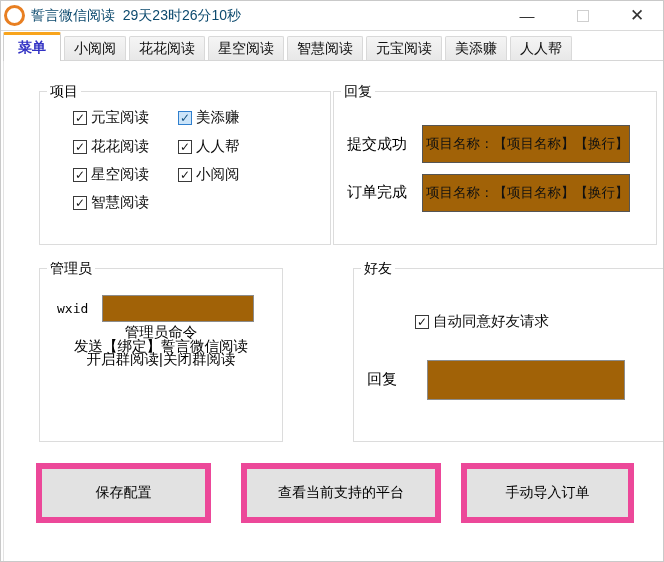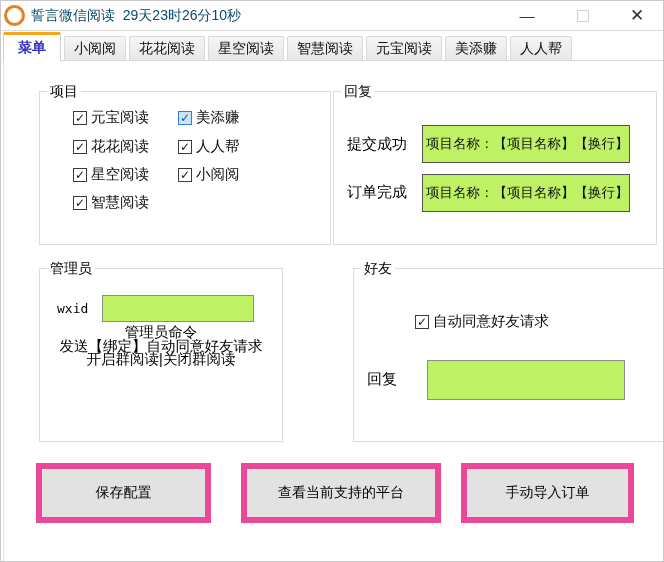--- a/index.html
+++ b/index.html
@@ -69,21 +69,21 @@
   .cb .box{
     width:14px;height:14px;box-sizing:border-box;border:1px solid #3a3a3a;background:#fff;
     display:flex;align-items:center;justify-content:center;
     font-size:12px;line-height:12px;color:#141414;margin-right:4px;flex:0 0 auto;
   }
   .cb.focus .box{background:#cbe4f9;border-color:#2f7fce;color:#16527f;}
   .cb .cblabel{font-size:14.5px;color:#0d0d0d;white-space:nowrap;}
   
   .fldlabel{position:absolute;font-size:15px;color:#000;white-space:nowrap;}
   .txt{
-    position:absolute;box-sizing:border-box;background:#bef264;
+    position:absolute;box-sizing:border-box;background:#a16207;
     border:1px solid #555;font-size:13.5px;color:#111;padding:0 3px;
     font-family:Liberation Serif, serif;outline:none;
   }
   .txt.gray{border-color:#8c8c8c;}
   .mono{font-family:"DejaVu Sans Mono","Liberation Mono",monospace;}
   .cmdblock{
     position:absolute;left:0;right:0;top:57px;text-align:center;
     font-size:14.5px;line-height:13.5px;color:#000;letter-spacing:0;
   }
   
@@ -168,21 +168,21 @@
   <span class="fldlabel" style="left:13px;top:91px">订单完成</span>
   <input class="txt" style="left: 88px; top: 82px; width: 208px; height: 38px;" value="项目名称：【项目名称】【换行】">
 </div>
 
 <div class="group" id="group-admin">
   <span class="group-title">管理员</span>
   <span class="fldlabel mono" style="left:17px;top:32px;font-size:13px">wxid</span>
   <input class="txt gray" style="left: 62px; top: 26px; width: 152px; height: 27px;" value="">
   <div class="cmdblock">
     <div>管理员命令</div>
-    <div>发送【绑定】自动同意好友请求</div>
+    <div>发送【绑定】誓言微信阅读</div>
     <div>开启群阅读|关闭群阅读</div>
   </div>
 </div>
 
 <div class="group" id="group-friend">
   <span class="group-title">好友</span>
   <label class="cb" style="left:61px;top:43px">
     <span class="box">✓</span>
     <span class="cblabel">自动同意好友请求</span>
   </label>

